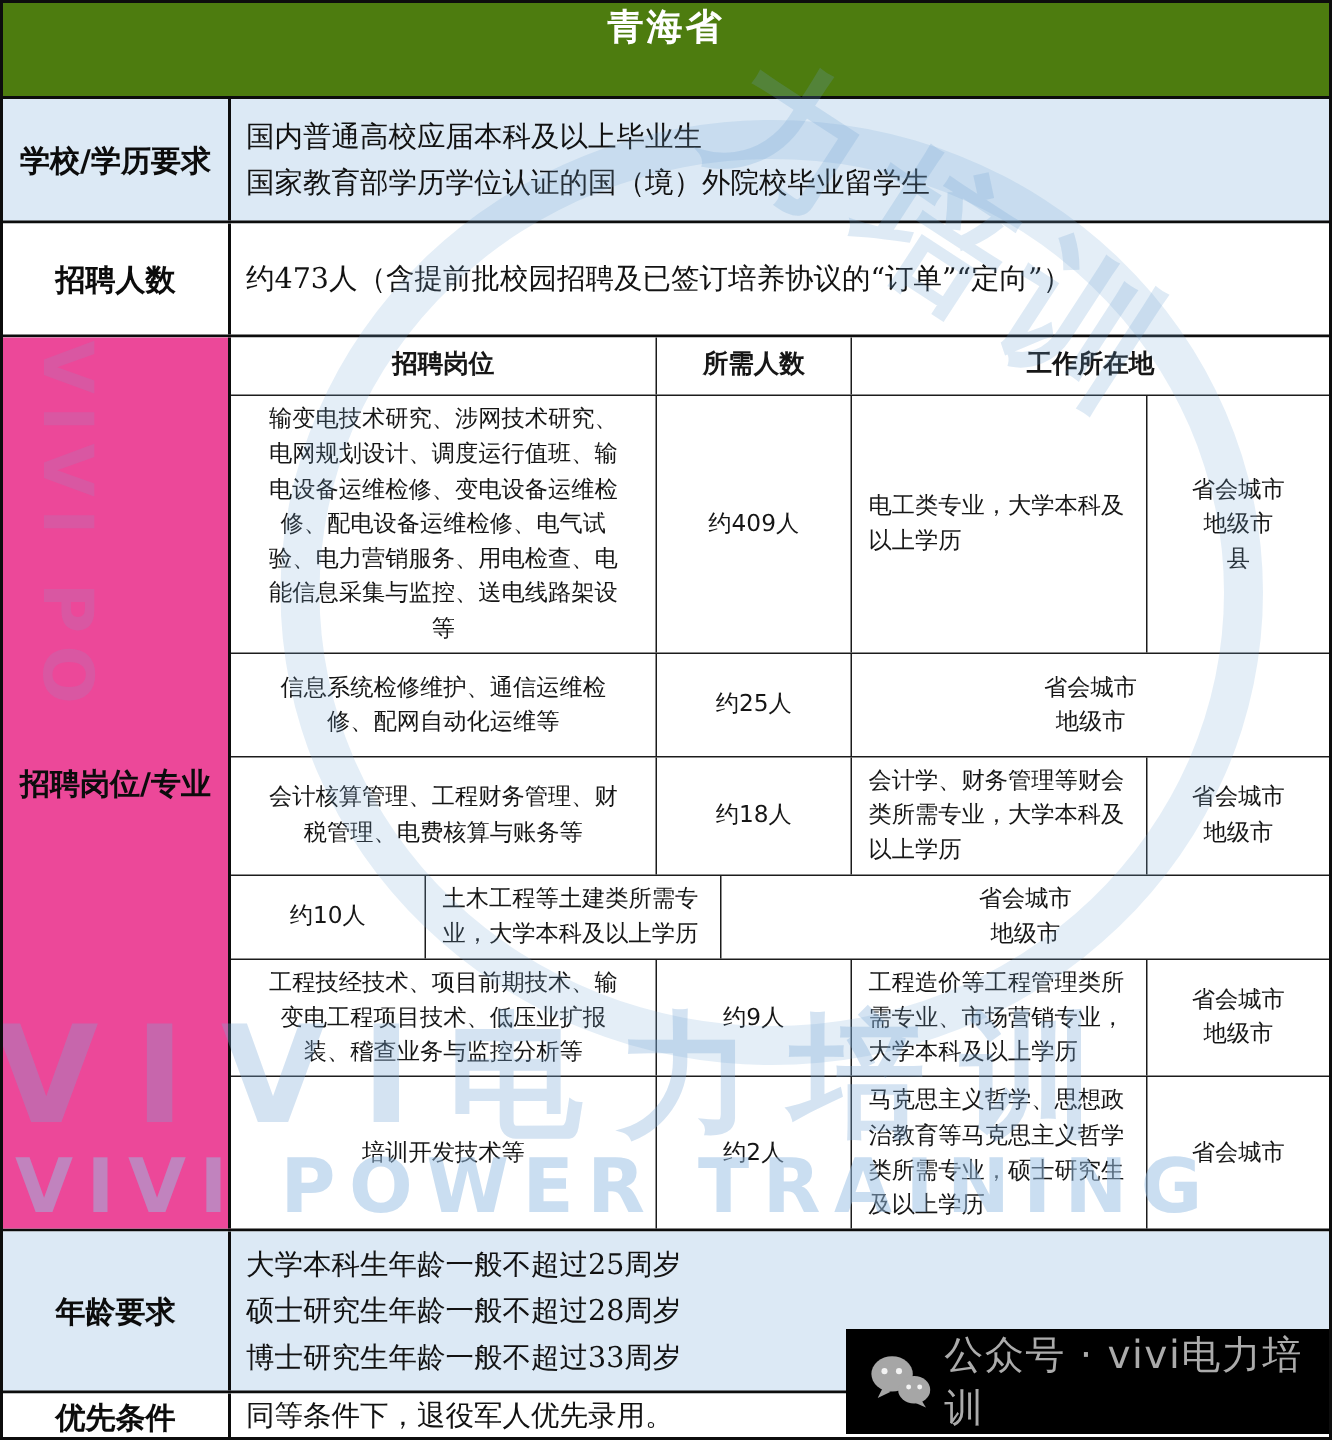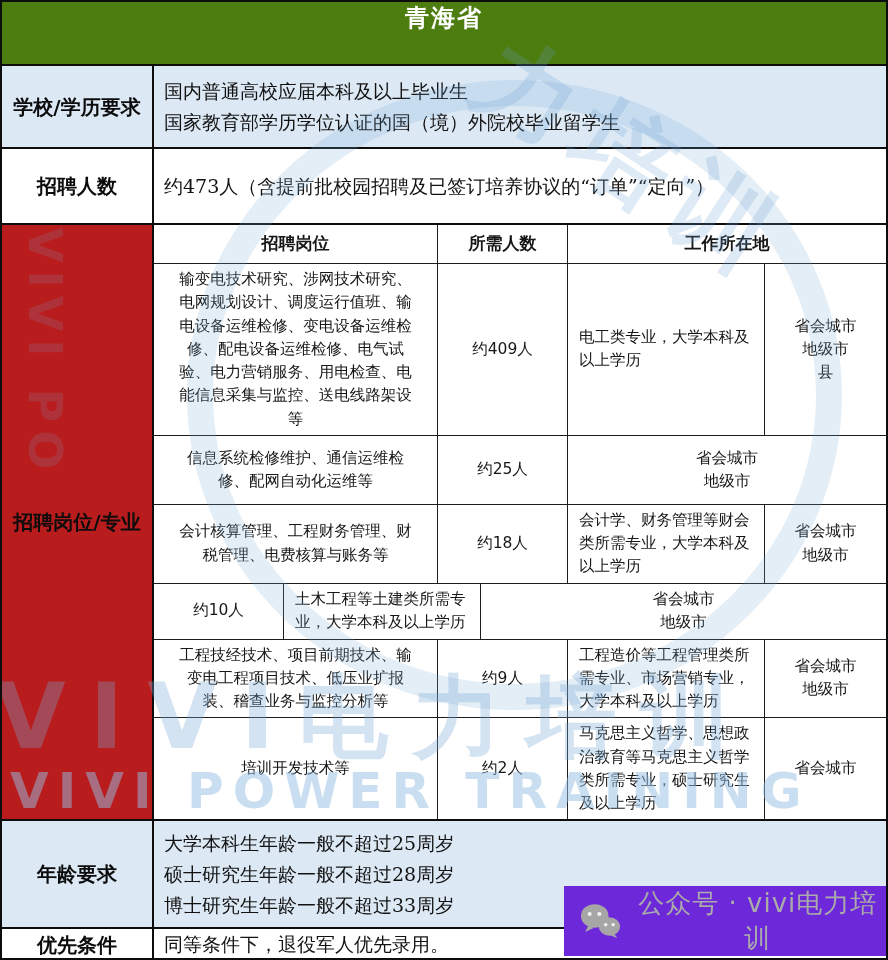--- a/index.html
+++ b/index.html
@@ -22,21 +22,21 @@
   .row-count    { flex:0 0 76px;  background:#ffffff; }
   .row-jobs     { flex:0 0 521px; background:#ffffff; }
   .row-age      { flex:0 0 108px; background:#dce9f5; }
   .row-priority { flex:1 1 auto;  background:#ffffff; position:relative; }
   .mlabel {
     flex:0 0 152px; border-right:2px solid #0d0d0d;
     display:flex; align-items:center; justify-content:center;
     font-weight:bold; font-size:20px; color:#0c0c0c; text-align:center;
     line-height:1.3; padding:0 4px;
   }
-  .row-jobs .mlabel { background:#b91c1c; }
+  .row-jobs .mlabel { background:#ec4899; }
   .mcontent {
     flex:1 1 auto; display:flex; flex-direction:column; justify-content:center;
     padding-left:10px; padding-right:10px;
     font-family:"DejaVu Serif", serif;
     font-size:19px; color:#121212; line-height:1.62; white-space:pre-line;
   }
   
   .jtable { flex:1 1 auto; display:flex; flex-direction:column; font-family:"DejaVu Sans", sans-serif; }
   .jrow { display:flex; border-bottom:1.5px solid #1c1c1c; }
   .jrow:last-child { border-bottom:none; }
@@ -74,22 +74,22 @@
     position:absolute; left:-6px; top:655px; font-size:90px; font-weight:800;
     color:rgba(120,168,214,0.32); letter-spacing:24px; white-space:nowrap;
   }
   .wm-latin {
     position:absolute; left:8px; top:760px; font-size:50px; font-weight:bold;
     color:rgba(150,190,227,0.50); letter-spacing:9px; white-space:nowrap;
   }
   
   .badge {
     position:absolute; right:0; bottom:4px; z-index:6;
-    width:322px; height:70px; background:#6d28d9;
-    display:flex; align-items:center; padding-left:16px; gap:9px;text-align:center;
+    width:322px; height:70px; background:#000000;
+    display:flex; align-items:center; padding-left:16px; gap:9px;
   }
   .badge-text { font-size:26px; color:#ababab; letter-spacing:1px; }
   .wechat-svg { width:42px; height:36px; display:block; }
 </style>
 </head>
 <body>
 
 <div class="page">
 
   <div class="hdr">

